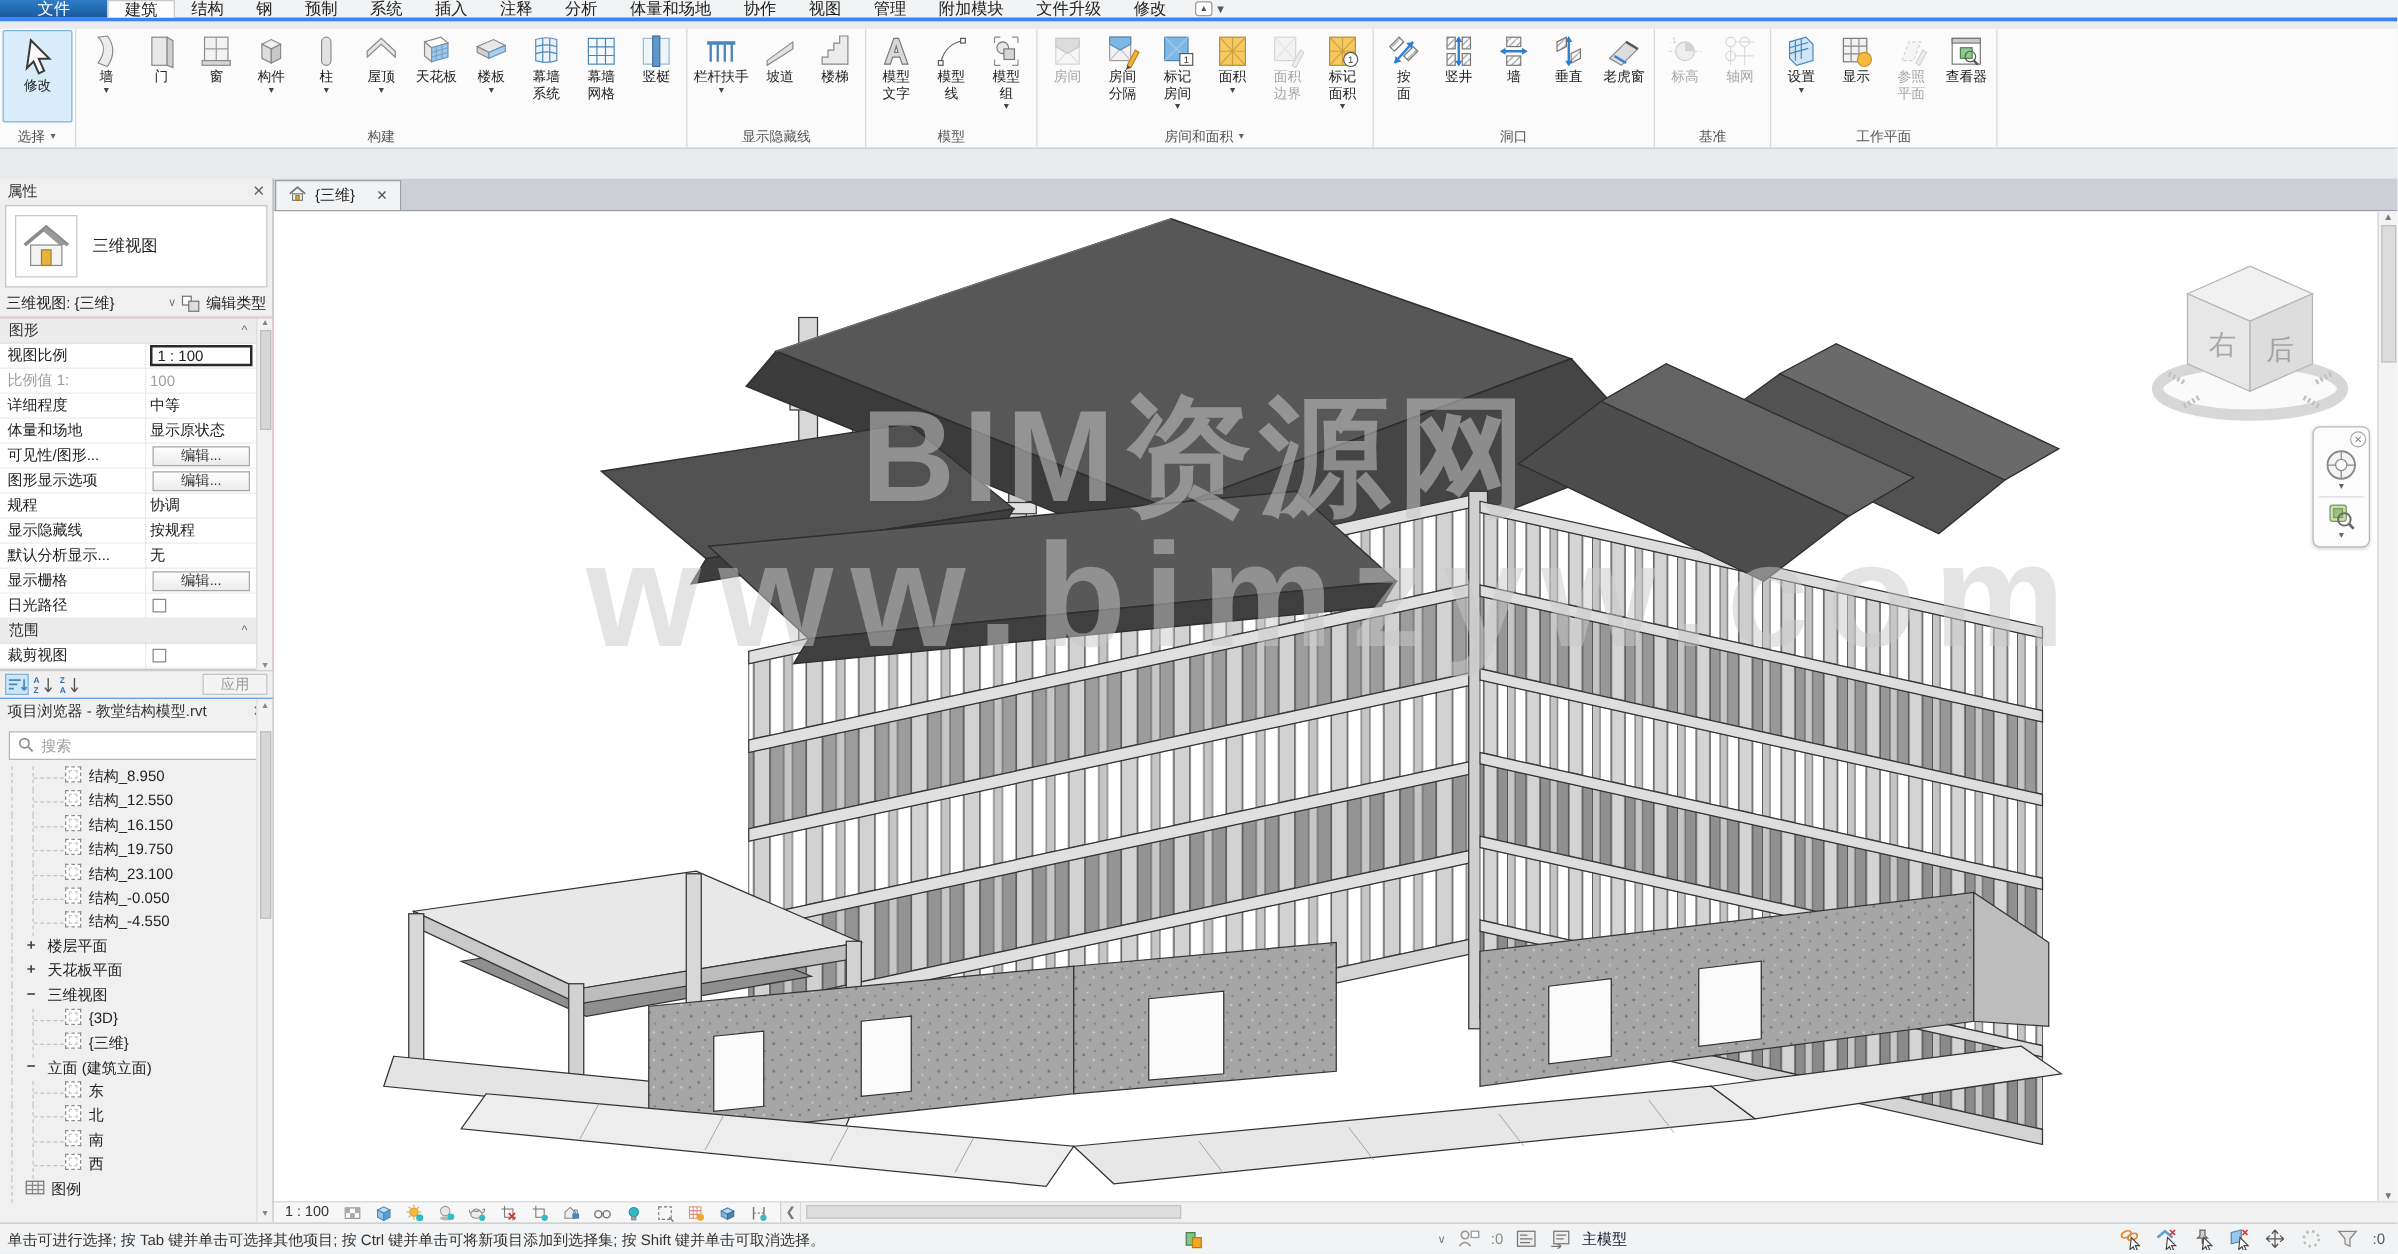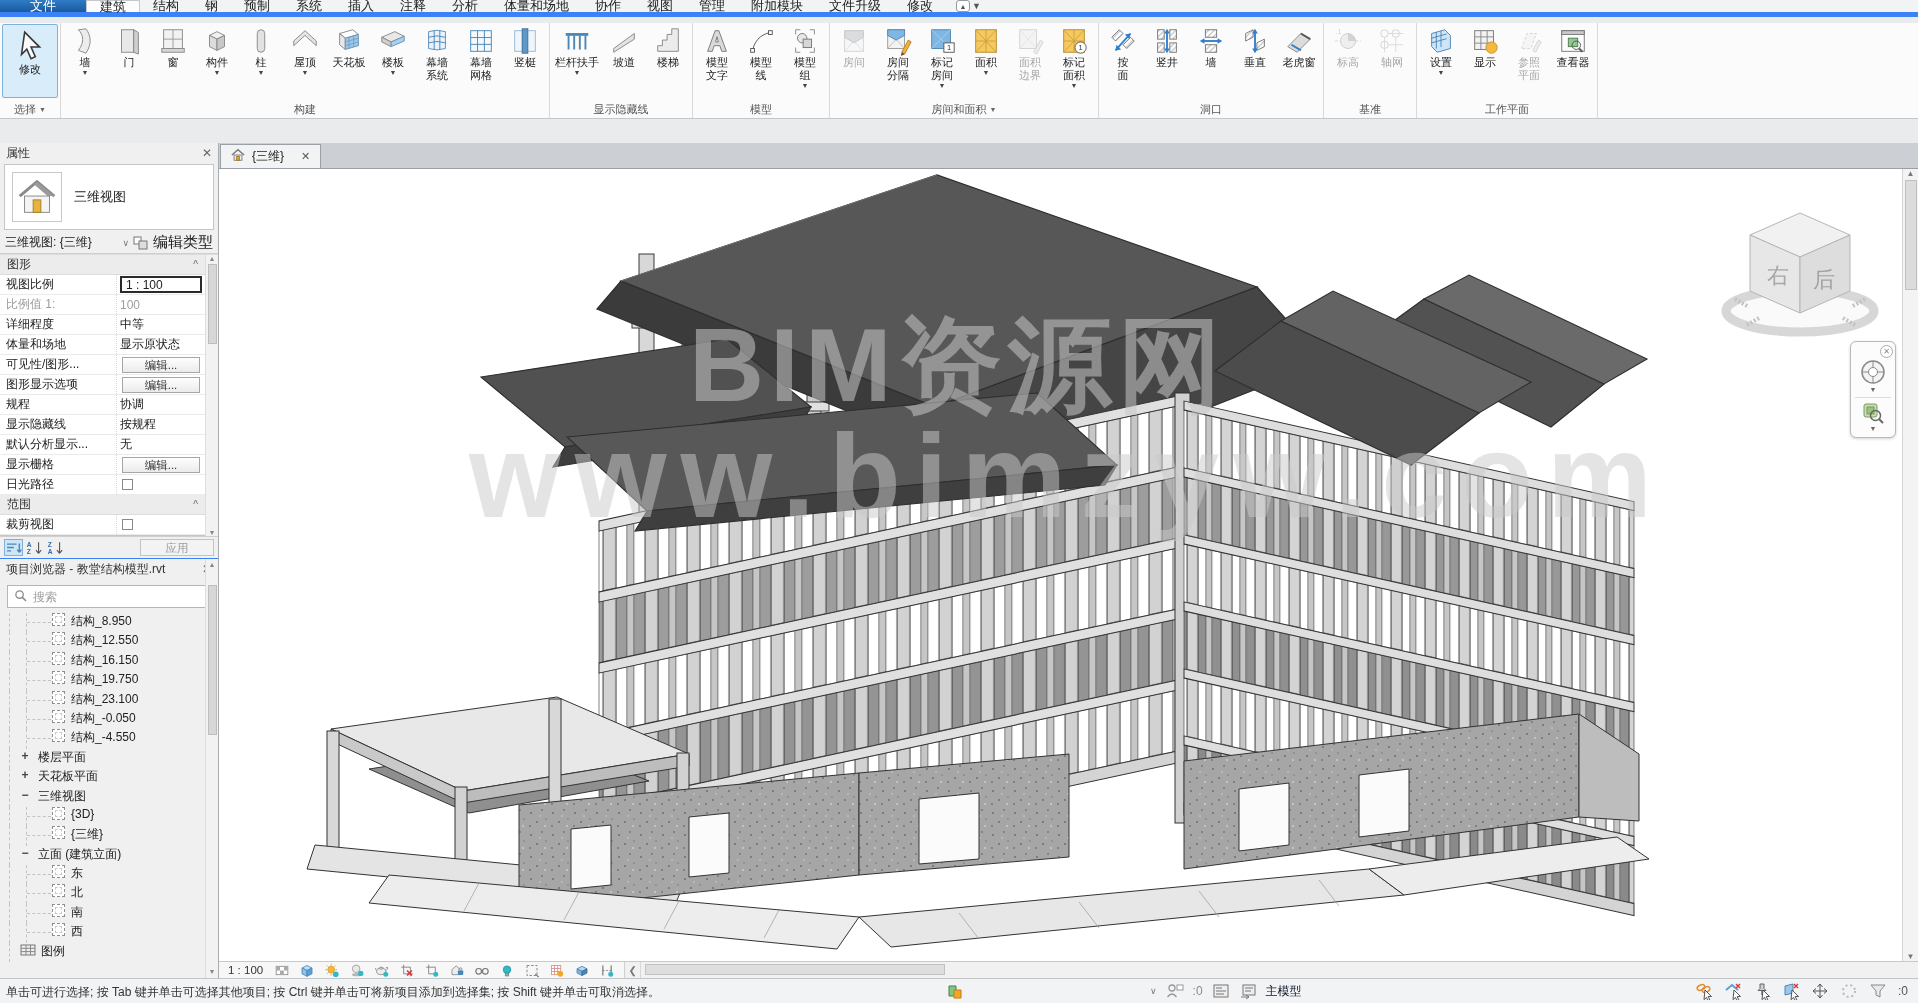--- a/index.html
+++ b/index.html
@@ -1,19 +1,19 @@
 <!DOCTYPE html>
 <html><head>
 <meta charset="utf-8">
 <style>
 *{box-sizing:border-box;margin:0;padding:0}
 body{width:1918px;height:1003px;overflow:hidden;font-family:"Liberation Sans","DejaVu Sans",sans-serif;font-size:12px;color:#333;background:#eef0f1}
 #app{position:relative;width:1918px;height:1003px;background:#e9ebed}
 
-.tabbar{position:absolute;top:0;left:0;right:0;height:17px;background:#f2f3f4;border-bottom:5px solid #3b82f6;display:flex;align-items:stretch}
+.tabbar{position:absolute;top:0;left:0;right:0;height:17px;background:#f2f3f4;border-bottom:3px solid #3b82f6;display:flex;align-items:stretch}
 .file-tab{width:86px;background:linear-gradient(#2f7cc6,#1a5a9e);color:#fff;display:flex;align-items:center;justify-content:center;font-size:13px;cursor:default}
 #tabs{display:flex}
 .tab{padding:0 13px;display:flex;align-items:center;font-size:13px;color:#222;cursor:default;white-space:nowrap}
 .tab.active{background:#fdfdfd;border:1px solid #c6c9cc;border-bottom:none}
 .tabcaret{display:flex;align-items:center;gap:2px;margin-left:10px;color:#555;font-size:9px}
 .tabcaret .circ{width:14px;height:12px;border:1px solid #9a9a9a;border-radius:3px;font-size:7px;display:flex;align-items:center;justify-content:center;background:#fff}
 
 .ribbon{position:absolute;top:23px;left:0;right:0;height:96px;background:#fbfbfb;border-bottom:1px solid #c3c7cb;display:flex;overflow:hidden}
 .rgroup{display:flex;flex-direction:column;border-right:1px solid #d9d9d9;padding:1px 2px 0}
 .rbtns{flex:1;display:flex;align-items:flex-start}
@@ -30,37 +30,37 @@
 .panelcol{position:absolute;left:0;top:143px;width:219px;bottom:25px;display:flex;flex-direction:column;background:#f0f0f0;border-right:1px solid #a9adb1}
 .props{height:416px;display:flex;flex-direction:column;border-bottom:1px solid #3b82f6;position:relative}
 .phead{height:20px;display:flex;align-items:center;padding:0 6px;color:#333;flex:none}
 .phead .x{margin-left:auto;color:#666;font-size:12px;line-height:12px}
 .typebox{margin:1px 4px 2px;background:#fff;border:1px solid #c6c6c6;height:66px;display:flex;align-items:center;flex:none}
 .typeicon{width:50px;height:50px;border:1px solid #c9c9c9;margin:0 12px 0 7px;background:#fff;flex:none}
 .typename{font-size:13px;color:#222}
 .selrow{height:22px;display:flex;align-items:center;padding:0 5px;gap:4px;border-bottom:1px solid #cfcfcf;flex:none;color:#222}
 .selrow .chev{margin-left:auto;color:#777;font-size:9px}
 .selrow .etico{width:16px;height:14px}
-.selrow .etlabel{white-space:nowrap;font-size:15px}
+.selrow .etlabel{white-space:nowrap;font-size:12px}
 .pgrid{flex:1;background:#f9a8d4;overflow:hidden;position:relative;border-top:1px solid #dcdcdc}
 .prow{display:flex;height:20px;align-items:center;border-bottom:1px solid #ebebeb;background:#fff}
 .plabel{width:116px;padding-left:6px;color:#222;white-space:nowrap;overflow:hidden;flex:none}
 .pval{flex:1;height:100%;display:flex;align-items:center;padding:0 3px;border-left:1px dotted #d8d8d8;color:#222;overflow:hidden}
 .pval.muted,.plabel.muted{color:#9d9d9d}
 .psec{display:flex;height:20px;align-items:center;background:#ececec;border-bottom:1px solid #dcdcdc;padding:0 7px;color:#333}
 .psec .caret{margin-left:auto;color:#666;font-size:10px}
 .pinputbox{flex:1;border:2px solid #2a2a2a;height:17px;display:flex;align-items:center;padding:0 4px;background:#fff}
 .pbtn{flex:1;margin:1px 2px;border:1px solid #a6a6a6;background:linear-gradient(#fefefe,#ebebeb);text-align:center;height:16px;line-height:15px;color:#333;font-size:11.5px}
 .cbox{width:11px;height:11px;border:1px solid #8a8a8a;background:#fff;margin-left:2px}
 .pvscroll{position:absolute;right:0;top:0;bottom:0;width:13px;background:#f2f2f2;border-left:1px solid #ddd;display:flex;flex-direction:column;align-items:center;font-size:7px;color:#888}
 .pvscroll .thumb{width:9px;height:80px;background:#d7d7d7;border:1px solid #bdbdbd;margin-top:2px}
 .applybar{height:22px;display:flex;align-items:center;gap:3px;padding:0 4px;background:#f0f0f0;border-top:1px solid #cfcfcf;flex:none}
 .sicon{width:19px;height:17px;border:1px solid transparent;display:flex;align-items:center;justify-content:center}
 .sicon.on{background:#cde6f7;border-color:#7fb2da}
-.applybtn{margin-left:auto;width:74px;height:17px;border:1px solid #c3c3c3;background:#f3f3f3;color:#9b9b9b;text-align:center;line-height:16px;font-size:11.5px}
+.applybtn{margin-left:auto;width:52px;height:17px;border:1px solid #c3c3c3;background:#f3f3f3;color:#9b9b9b;text-align:center;line-height:16px;font-size:11.5px}
 
 .browser{flex:1;display:flex;flex-direction:column;position:relative;overflow:hidden}
 .searchrow{margin:6px 7px 4px;height:23px;border:1px solid #b5b5b5;background:#fff;display:flex;align-items:center;padding:0 6px;gap:6px;flex:none}
 .searchrow input{border:none;outline:none;flex:1;font-size:12px;font-family:inherit;color:#333;background:transparent}
 .searchrow input::placeholder{color:#a0a0a0}
 .tree{flex:1;position:relative;overflow:hidden;padding-top:1px}
 .titem{position:relative;height:19.4px;display:flex;color:#222;white-space:nowrap}
 .guide{position:absolute;top:0;bottom:0;border-left:1px dashed #c3c3c3}
 .hdash{position:absolute;border-top:1px dashed #c3c3c3}
 .tglyph{position:absolute;left:20px;width:10px;text-align:center;font-weight:bold;color:#444;font-size:12px}

